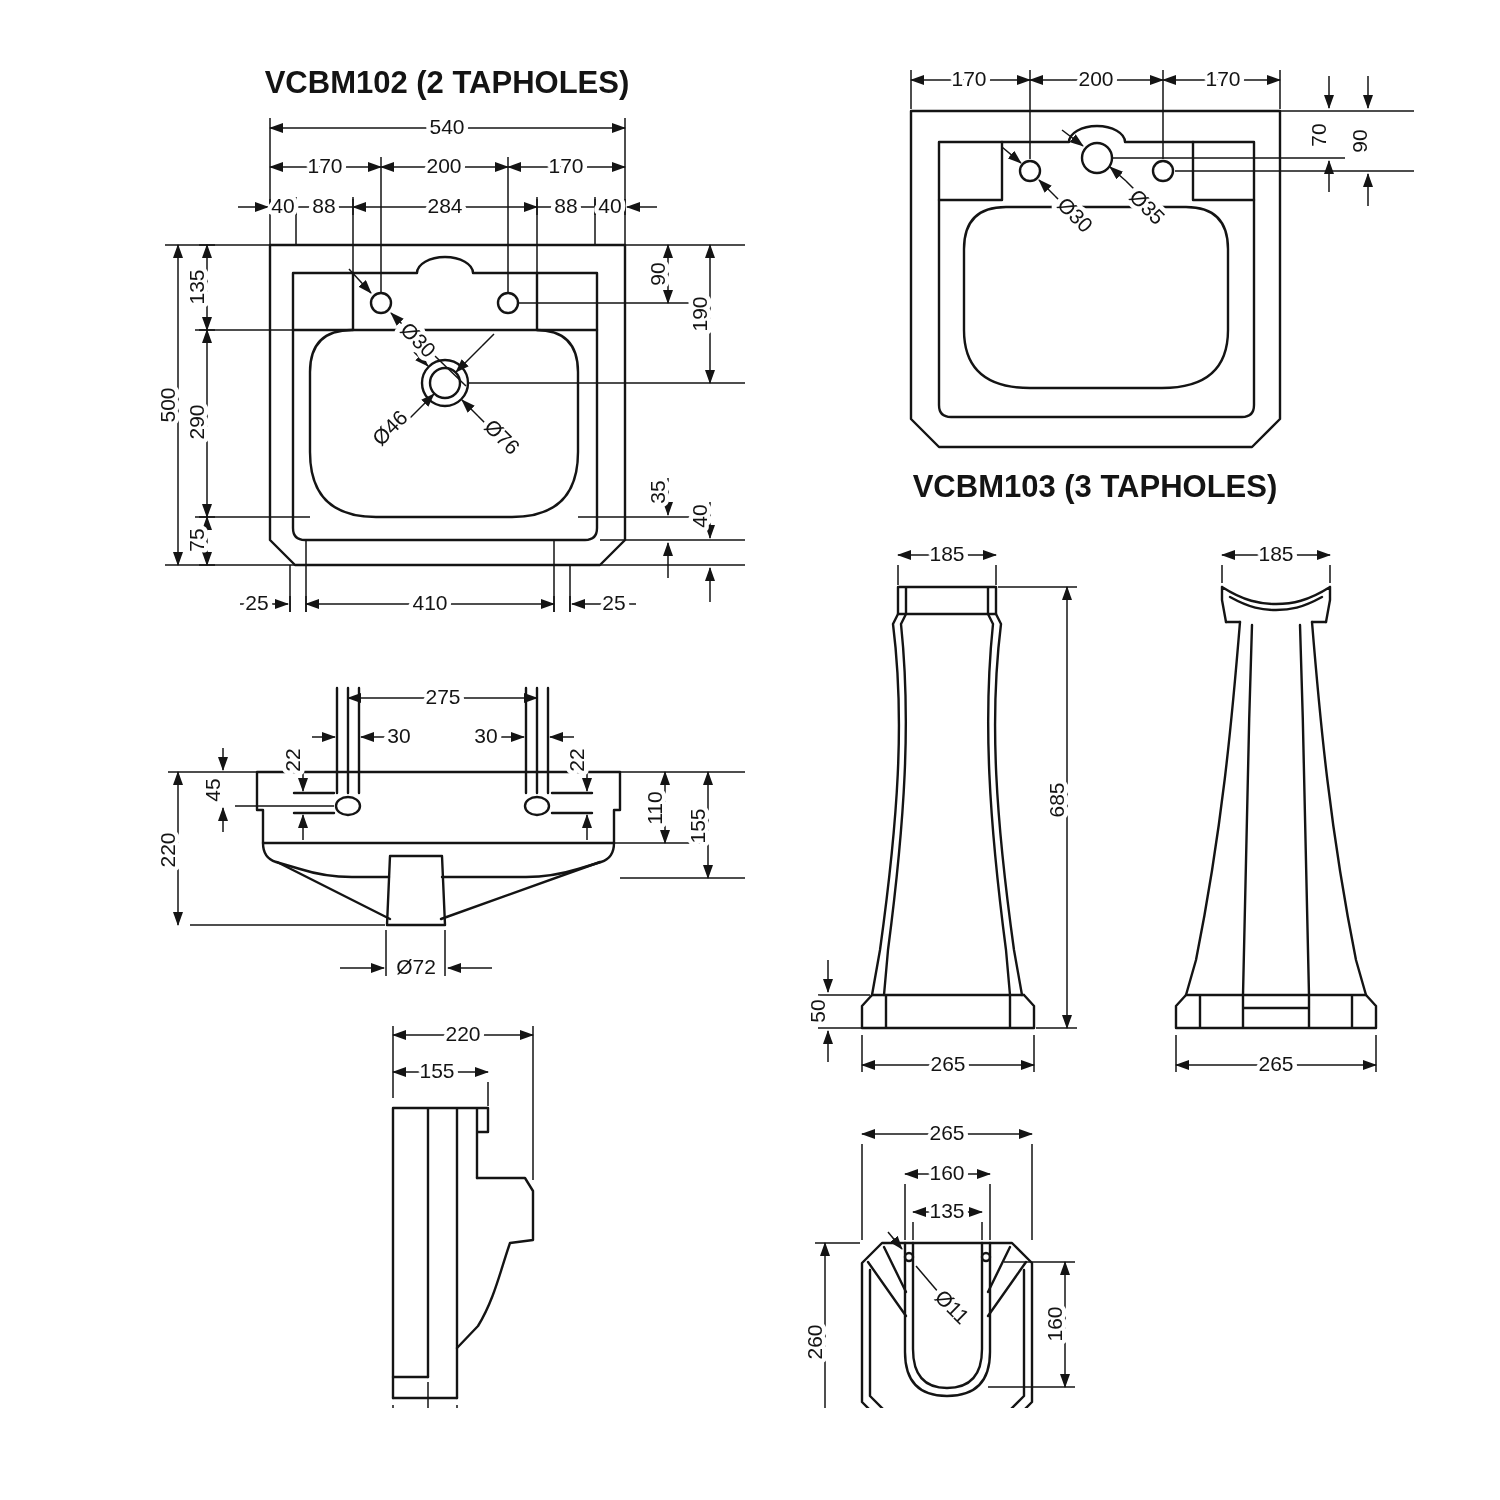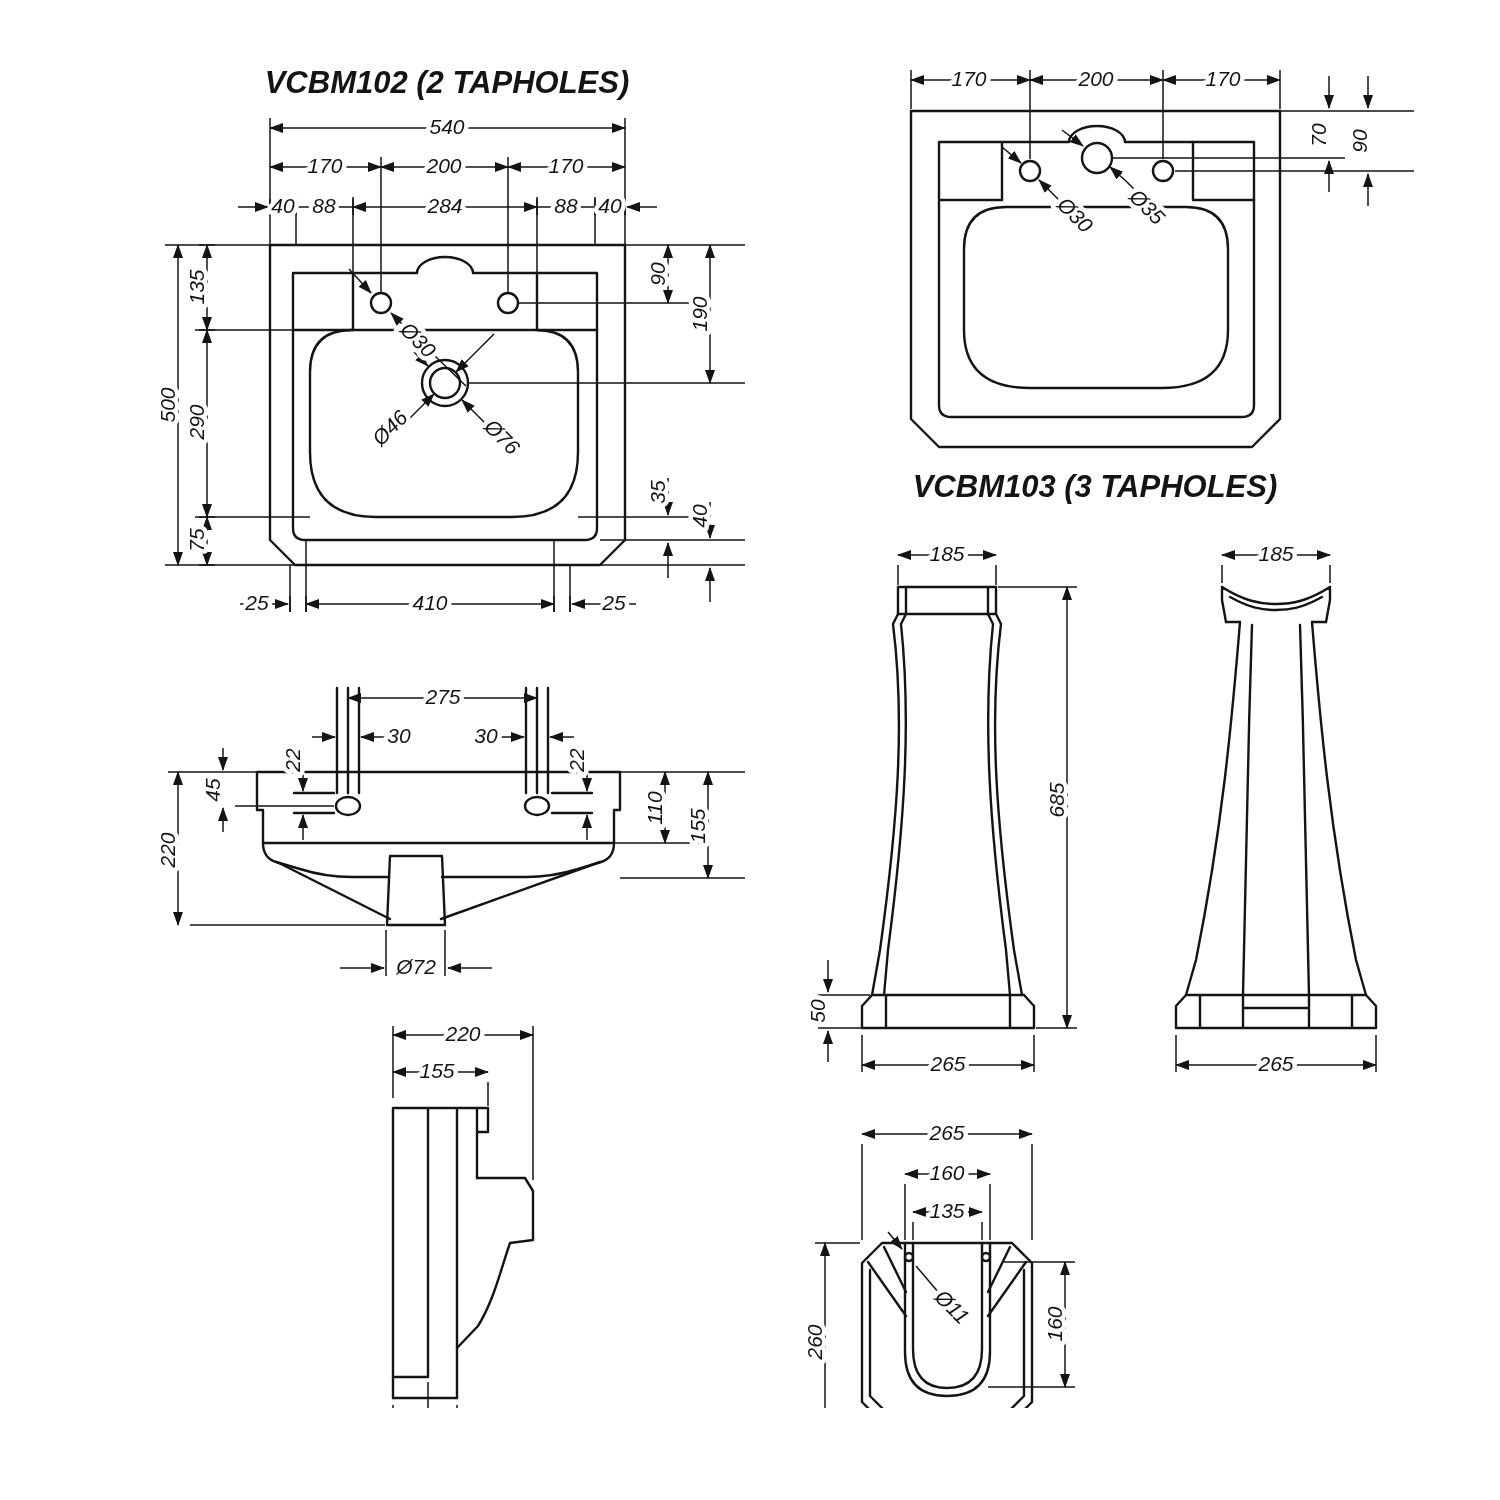--- a/index.html
+++ b/index.html
@@ -1,16 +1,16 @@
 <!DOCTYPE html>
 <html><head>
 <meta charset="utf-8">
 <style>
   html,body{margin:0;padding:0;background:#fff;}
-  .stage{width:1500px;height:1408px;background:#ffffff;position:relative;font-family:"Liberation Sans",sans-serif;font-style:italic;}
+  .stage{width:1500px;height:1408px;background:#ffffff;position:relative;font-family:"Liberation Sans",sans-serif;}
   svg{display:block;}
   .g{stroke:#141414;stroke-width:2.4;fill:none;stroke-linecap:round;stroke-linejoin:round;}
   .d{stroke:#141414;stroke-width:1.5;fill:none;stroke-linecap:butt;}
   text{fill:#141414;font-family:"Liberation Sans",sans-serif;}
   .dim{font-size:21px;text-anchor:middle;dominant-baseline:middle;paint-order:stroke;stroke:#ffffff;stroke-width:9px;stroke-linejoin:round;}
   .ttl{font-size:31px;font-weight:bold;text-anchor:middle;dominant-baseline:middle;}
 </style>
 </head>
 <body>
 

